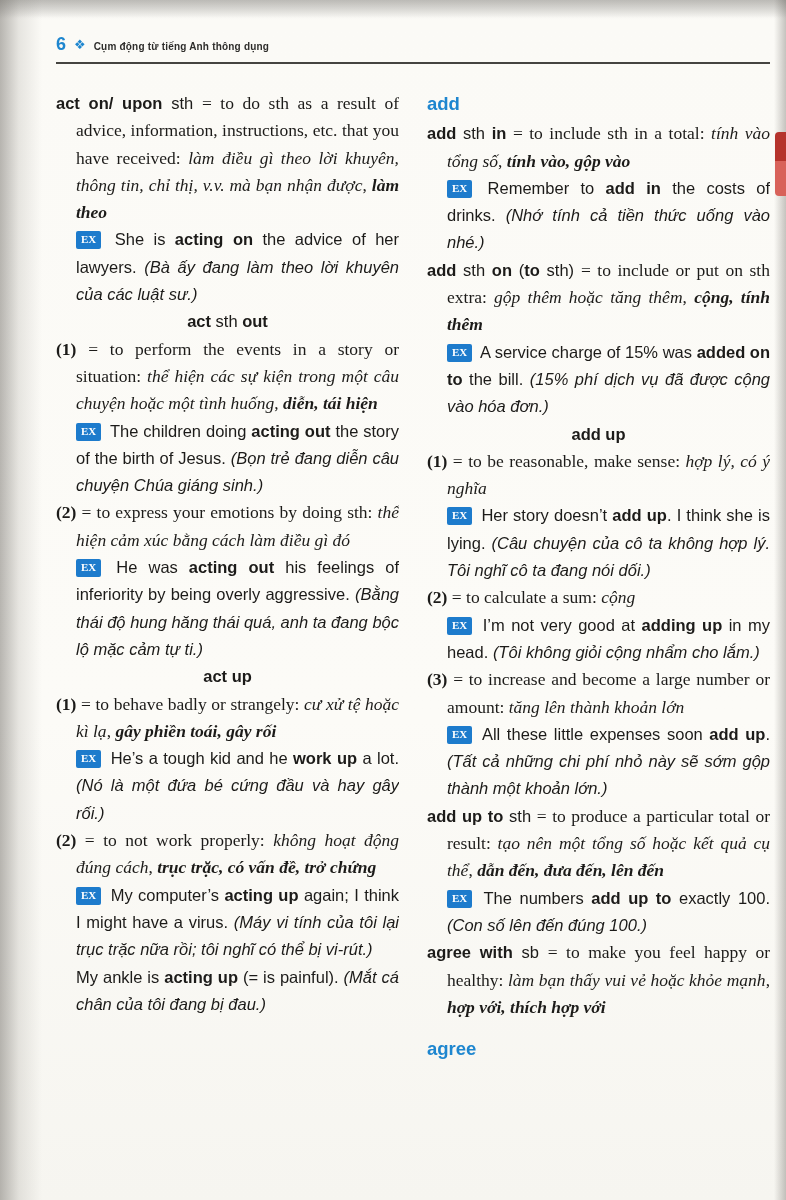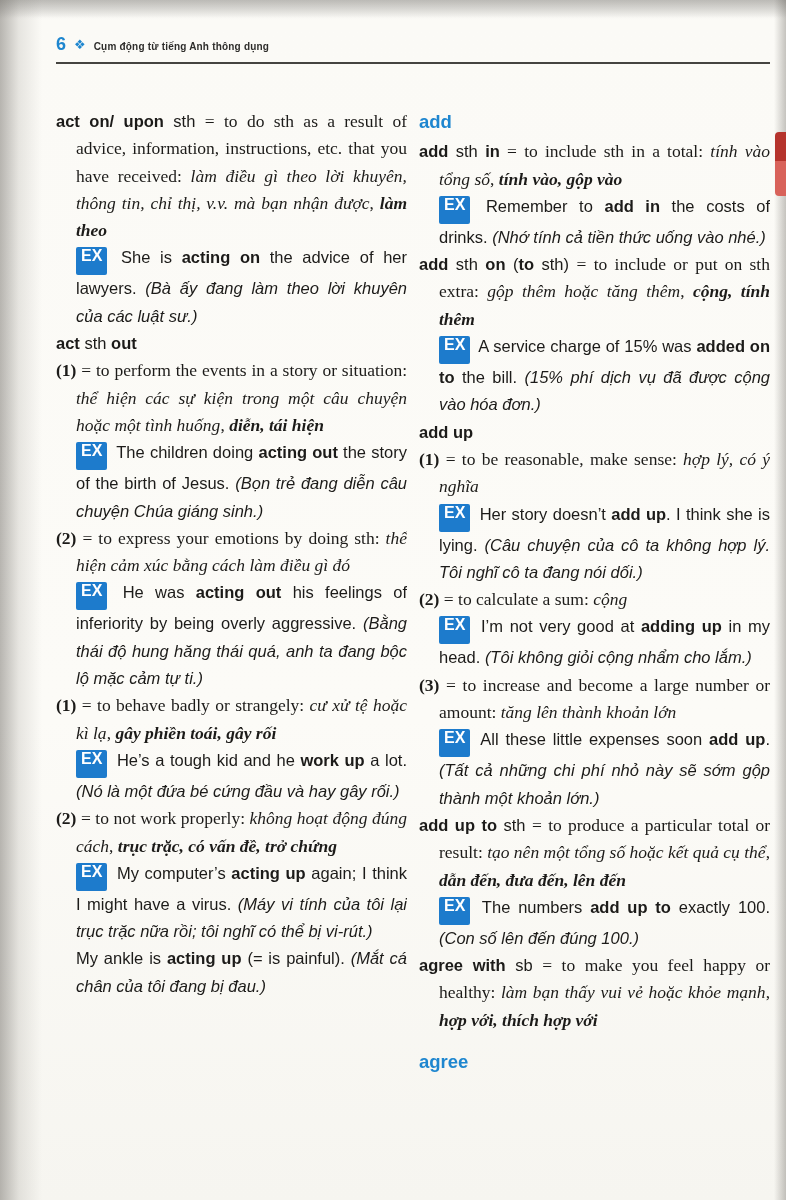--- a/index.html
+++ b/index.html
@@ -29,41 +29,41 @@
   .hdr-row { display:flex; align-items:baseline; }
   .pagenum { font-family:"Liberation Sans", sans-serif; font-weight:bold; font-size:18px;
              color: var(--accent-blue, #1e86cf); }
   .diamond { color: var(--accent-blue, #1e86cf); font-size:13px; margin:0 8px; align-self:center; }
   .htitle  { font-family:"Liberation Sans", sans-serif; font-weight:bold; font-size:10px;
              color:#2e2d2b; letter-spacing:.2px; }
   .hrule   { margin-top:7px; border-top:2px solid #454441; }
 
   
   .cols { position:absolute; left:56px; right:16px; top:90px; bottom:18px;
-          display:flex; gap:12px;margin-top:18px; }
+          display:flex; gap:28px; }
   .col  { flex:1 1 0; min-width:0; overflow:hidden; }
 
   
   .blk { margin:0; font-size:17.5px; line-height:27.3px; color:#1c1b19; text-align:justify; }
   .entry, .sense { padding-left:20px; text-indent:-20px; }
-  .head  { padding-left:20px; text-indent:-20px; text-align:left; }
+  .head  { padding-left:20px; text-indent:-20px; text-align:center; }
   .example { padding-left:20px; }
   .lemma { font-family:"Liberation Sans", sans-serif; font-weight:bold; font-size:18.5px;
            color: var(--accent-blue, #1e86cf); text-align:left; margin:14px 0 3px; }
   .lemma:first-child { margin-top:0; }
 
   
   .b { font-weight:bold; }
   .i { font-style:italic; }
   .sans { font-family:"Liberation Sans", sans-serif; font-size:16.5px; }
   .exbadge {
-    display:inline-block; font-family:Liberation Sans, sans-serif; font-weight:bold;
-    font-size:16px; line-height:15px; color:#fff;
+    display:inline-block; font-family:Liberation Serif, serif; font-weight:bold;
+    font-size:11px; line-height:15px; color:#fff;
     background: var(--badge-blue, #1d7bcc);
-    padding:1px 5px 12px; border-radius:2px; margin-right:4px; vertical-align:2px;
+    padding:1px 5px 2px; border-radius:2px; margin-right:4px; vertical-align:2px;
     text-indent:0;
   }
 </style>
 </head>
 <body>
 
 <div class="page">
 
   <header class="hdr">
     <div class="hdr-row">
@@ -76,20 +76,21 @@
 
   <main class="cols">
     <div class="col">
         <p class="blk entry"><span class="b sans">act on/ upon</span><span class="sans"> sth </span><span class="">= to do sth as a result of advice, information, instructions, etc. that you have received: </span><span class="i">làm điều gì theo lời khuyên, thông tin, chỉ thị, v.v. mà bạn nhận được</span><span class="">, </span><span class="b i">làm theo</span></p>
         <p class="blk example"><span class="exbadge">EX</span><span class="sans"> She is </span><span class="b sans">acting on</span><span class="sans"> the advice of her lawyers. </span><span class="i sans">(Bà ấy đang làm theo lời khuyên của các luật sư.)</span></p>
         <p class="blk head"><span class="b sans">act</span><span class="sans"> sth </span><span class="b sans">out</span></p>
         <p class="blk sense"><span class="b">(1)</span><span class=""> = to perform the events in a story or situation: </span><span class="i">thể hiện các sự kiện trong một câu chuyện hoặc một tình huống</span><span class="">, </span><span class="b i">diễn, tái hiện</span></p>
         <p class="blk example"><span class="exbadge">EX</span><span class="sans"> The children doing </span><span class="b sans">acting out</span><span class="sans"> the story of the birth of Jesus. </span><span class="i sans">(Bọn trẻ đang diễn câu chuyện Chúa giáng sinh.)</span></p>
         <p class="blk sense"><span class="b">(2)</span><span class=""> = to express your emotions by doing sth: </span><span class="i">thể hiện cảm xúc bằng cách làm điều gì đó</span></p>
         <p class="blk example"><span class="exbadge">EX</span><span class="sans"> He was </span><span class="b sans">acting out</span><span class="sans"> his feelings of inferiority by being overly aggressive. </span><span class="i sans">(Bằng thái độ hung hăng thái quá, anh ta đang bộc lộ mặc cảm tự ti.)</span></p>
+        <p class="blk head"><span class="b sans">act up</span></p>
         <p class="blk sense"><span class="b">(1)</span><span class=""> = to behave badly or strangely: </span><span class="i">cư xử tệ hoặc kì lạ</span><span class="">, </span><span class="b i">gây phiền toái, gây rối</span></p>
         <p class="blk example"><span class="exbadge">EX</span><span class="sans"> He’s a tough kid and he </span><span class="b sans">work up</span><span class="sans"> a lot. </span><span class="i sans">(Nó là một đứa bé cứng đầu và hay gây rối.)</span></p>
         <p class="blk sense"><span class="b">(2)</span><span class=""> = to not work properly: </span><span class="i">không hoạt động đúng cách</span><span class="">, </span><span class="b i">trục trặc, có vấn đề, trở chứng</span></p>
         <p class="blk example"><span class="exbadge">EX</span><span class="sans"> My computer’s </span><span class="b sans">acting up</span><span class="sans"> again; I think I might have a virus. </span><span class="i sans">(Máy vi tính của tôi lại trục trặc nữa rồi; tôi nghĩ có thể bị vi-rút.)</span></p>
         <p class="blk example"><span class="sans">My ankle is </span><span class="b sans">acting up</span><span class="sans"> (= is painful). </span><span class="i sans">(Mắt cá chân của tôi đang bị đau.)</span></p>
       </div>
     <div class="col">
         <p class="blk lemma"><span class="">add</span></p>
         <p class="blk entry"><span class="b sans">add</span><span class="sans"> sth </span><span class="b sans">in</span><span class=""> = to include sth in a total: </span><span class="i">tính vào tổng số</span><span class="">, </span><span class="b i">tính vào, gộp vào</span></p>
         <p class="blk example"><span class="exbadge">EX</span><span class="sans"> Remember to </span><span class="b sans">add in</span><span class="sans"> the costs of drinks. </span><span class="i sans">(Nhớ tính cả tiền thức uống vào nhé.)</span></p>

